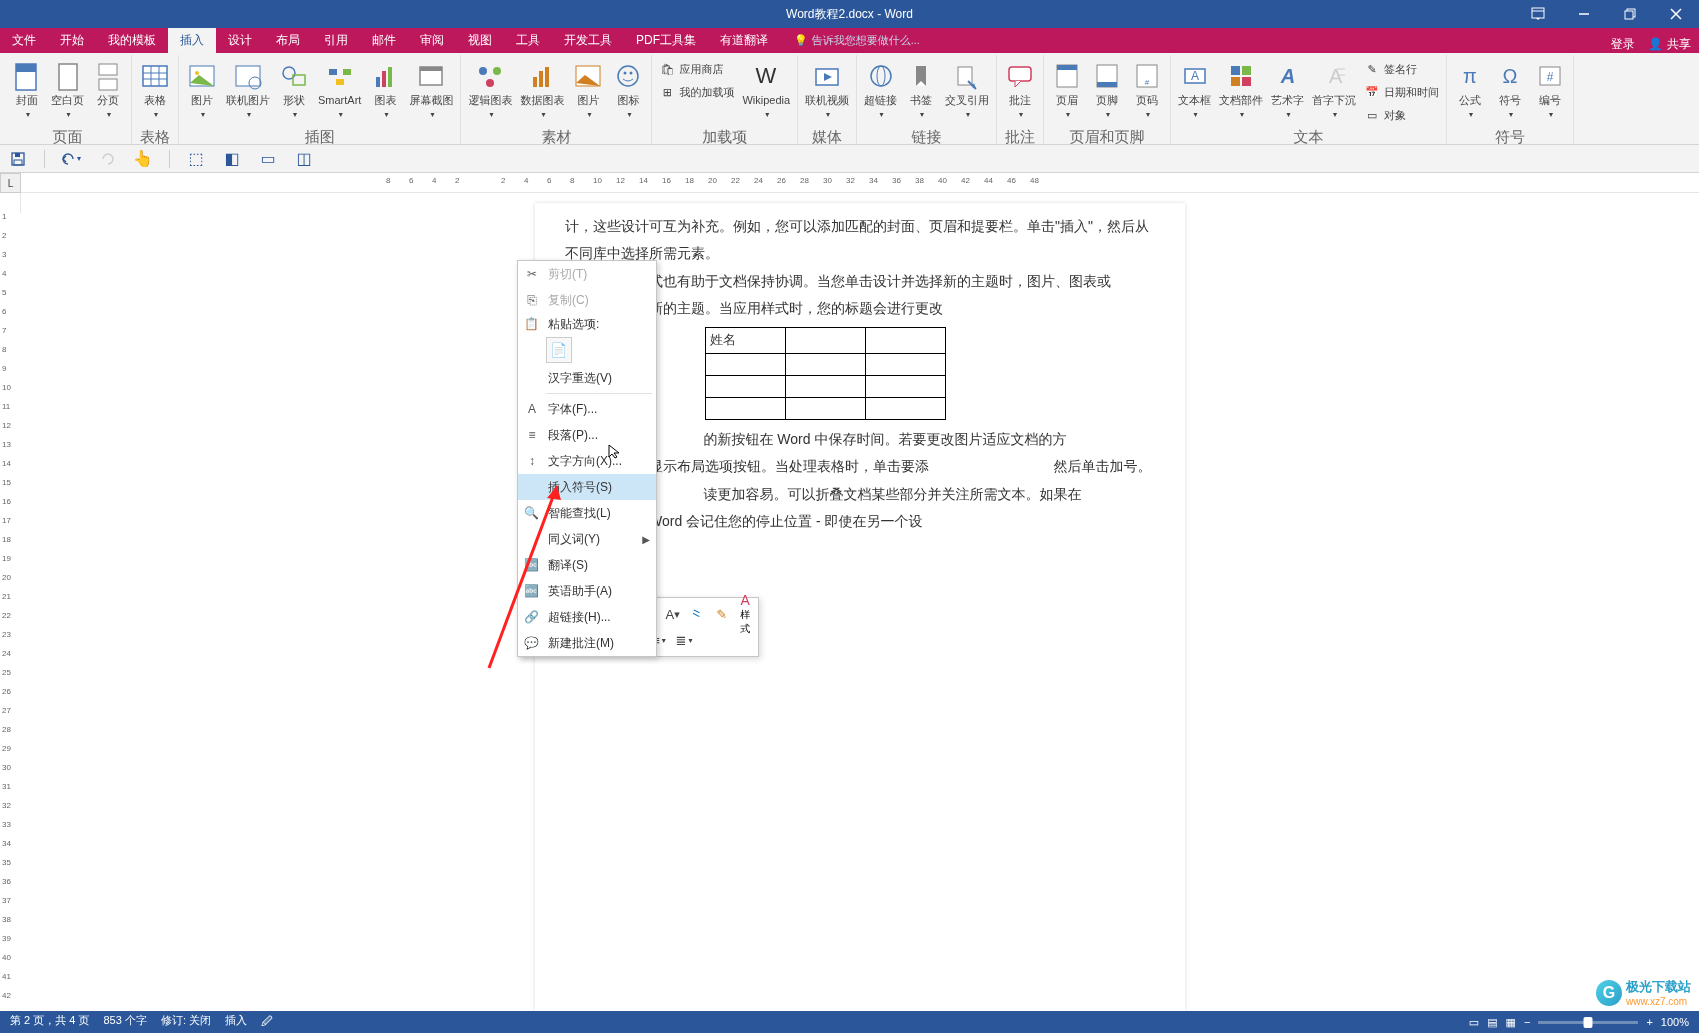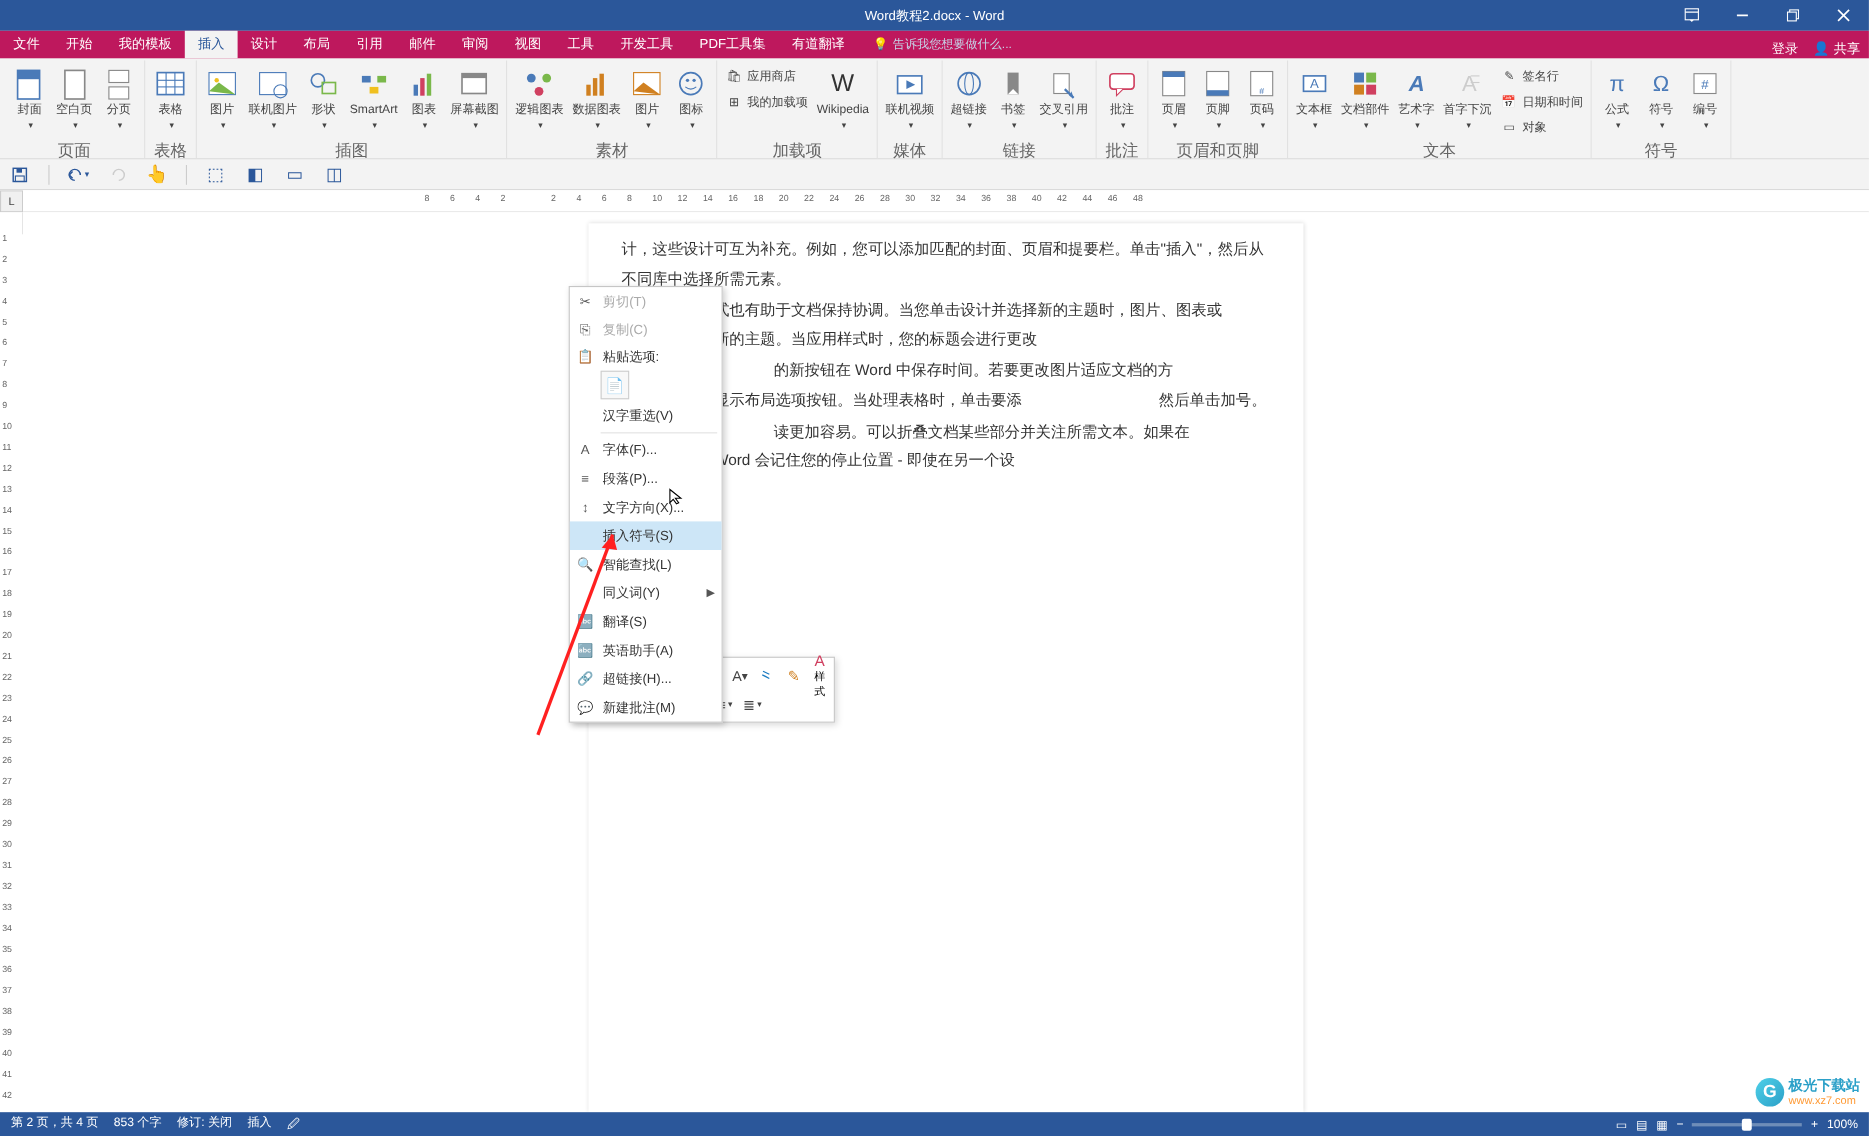--- a/index.html
+++ b/index.html
@@ -594,20 +594,44 @@
           <span class="hruler-num" style="left: 917px;">40</span>
           <span class="hruler-num" style="left: 940px;">42</span>
           <span class="hruler-num" style="left: 963px;">44</span>
           <span class="hruler-num" style="left: 986px;">46</span>
           <span class="hruler-num" style="left: 1009px;">48</span>
         </div>
       <div class="document-area">
         <div class="page">
           <p>计，这些设计可互为补充。例如，您可以添加匹配的封面、页眉和提要栏。单击"插入"，然后从不同库中选择所需元素。</p>
           <p>　　<span>主题和样式也有助于文档保持协调。当您单击设计并选择新的主题时，图片、图表或</span>　　　　　　　<span>会更改以匹配新的主题。当应用样式时，您的标题会进行更改</span></p>
+          <table class="doc-table" style="margin-left:140px">
+            <tbody>
+                <tr>
+                  <td>姓名</td>
+                  <td></td>
+                  <td></td>
+                </tr>
+            <tr>
+                  <td></td>
+                  <td></td>
+                  <td></td>
+                </tr>
+            <tr>
+                  <td></td>
+                  <td></td>
+                  <td></td>
+                </tr>
+            <tr>
+                  <td></td>
+                  <td></td>
+                  <td></td>
+                </tr>
+          </tbody>
+            </table>
           <p style="white-space:pre-wrap">使                                的新按钮在 Word 中保存时间。若要更改图片适应文档的方                                图片旁边将会显示布局选项按钮。当处理表格时，单击要添                                然后单击加号。</p>
           <p style="white-space:pre-wrap">在                                读更加容易。可以折叠文档某些部分并关注所需文本。如果在                                要停止读取，Word 会记住您的停止位置 - 即使在另一个设</p>
         </div>
 
         <div class="context-menu" id="cmenu">
             <div class="cm-item disabled">
               <span class="cm-icon">✂</span>
               <span>剪切(T)</span>
             </div>
             <div class="cm-item disabled">

